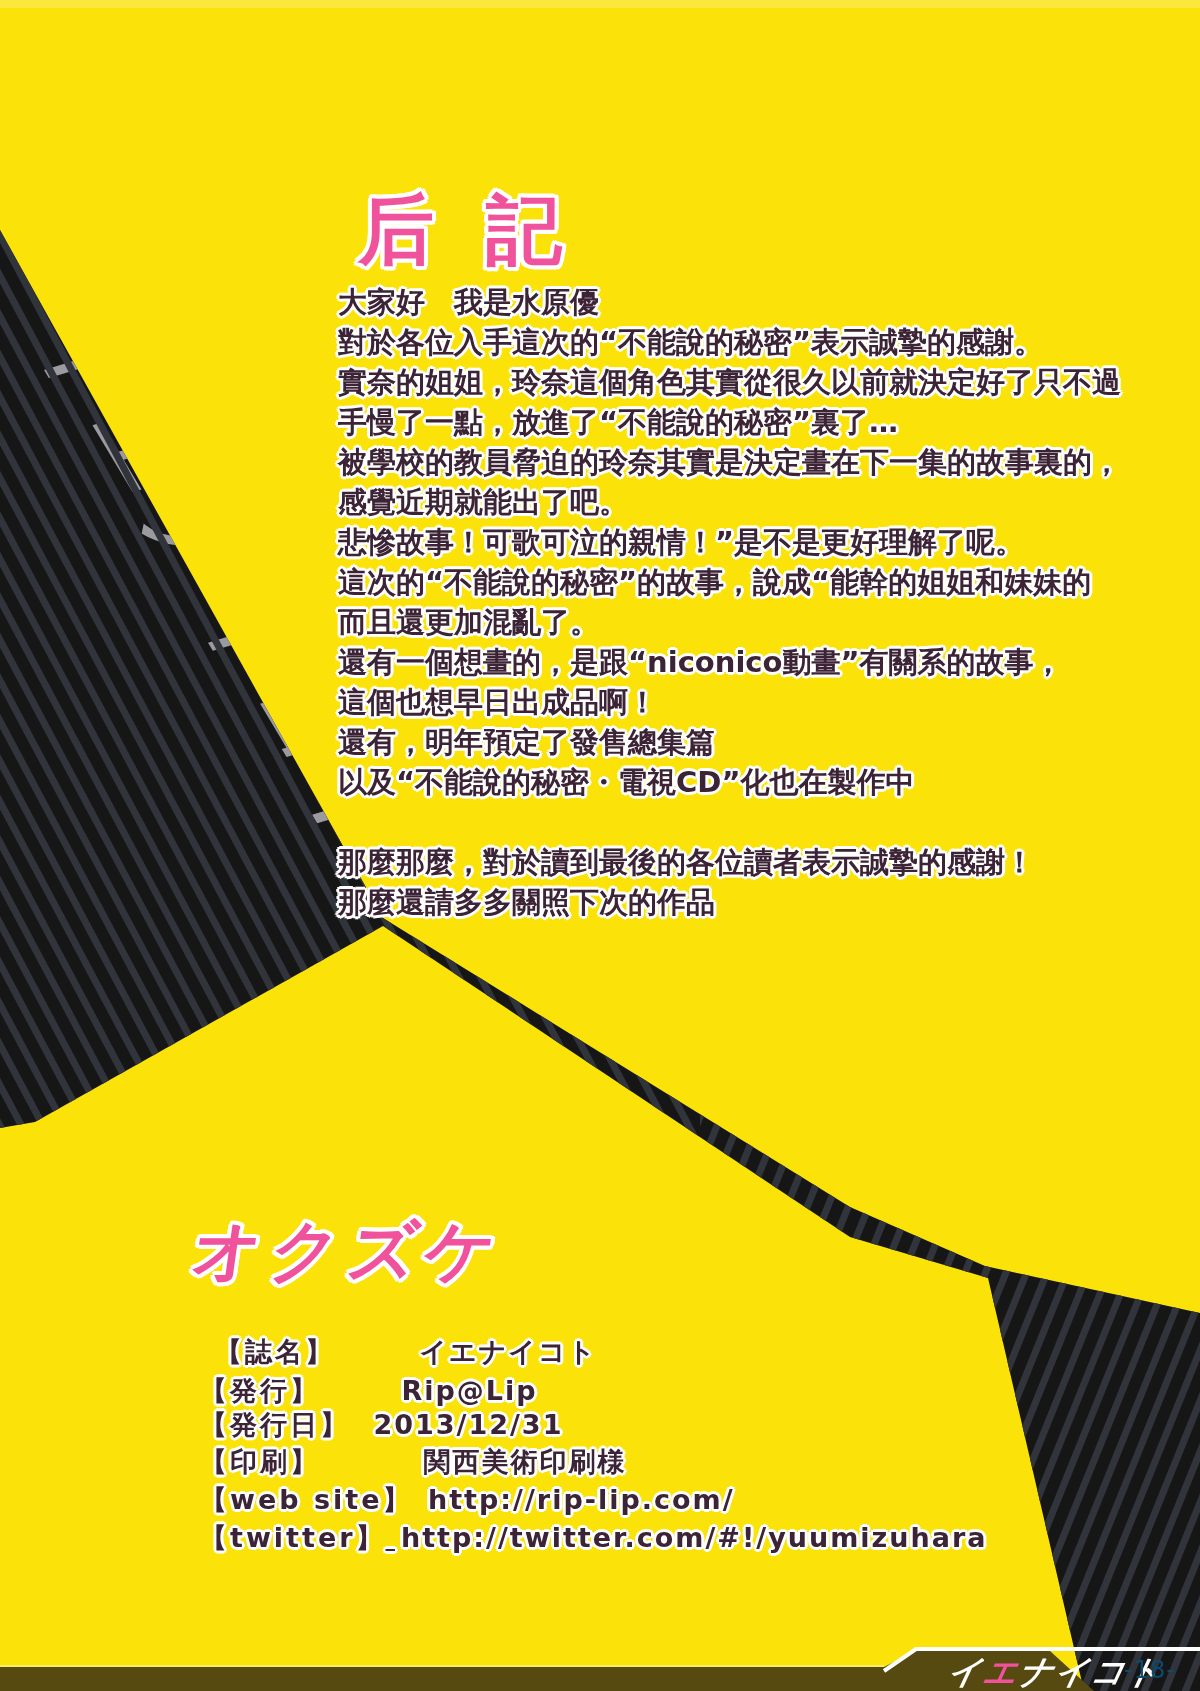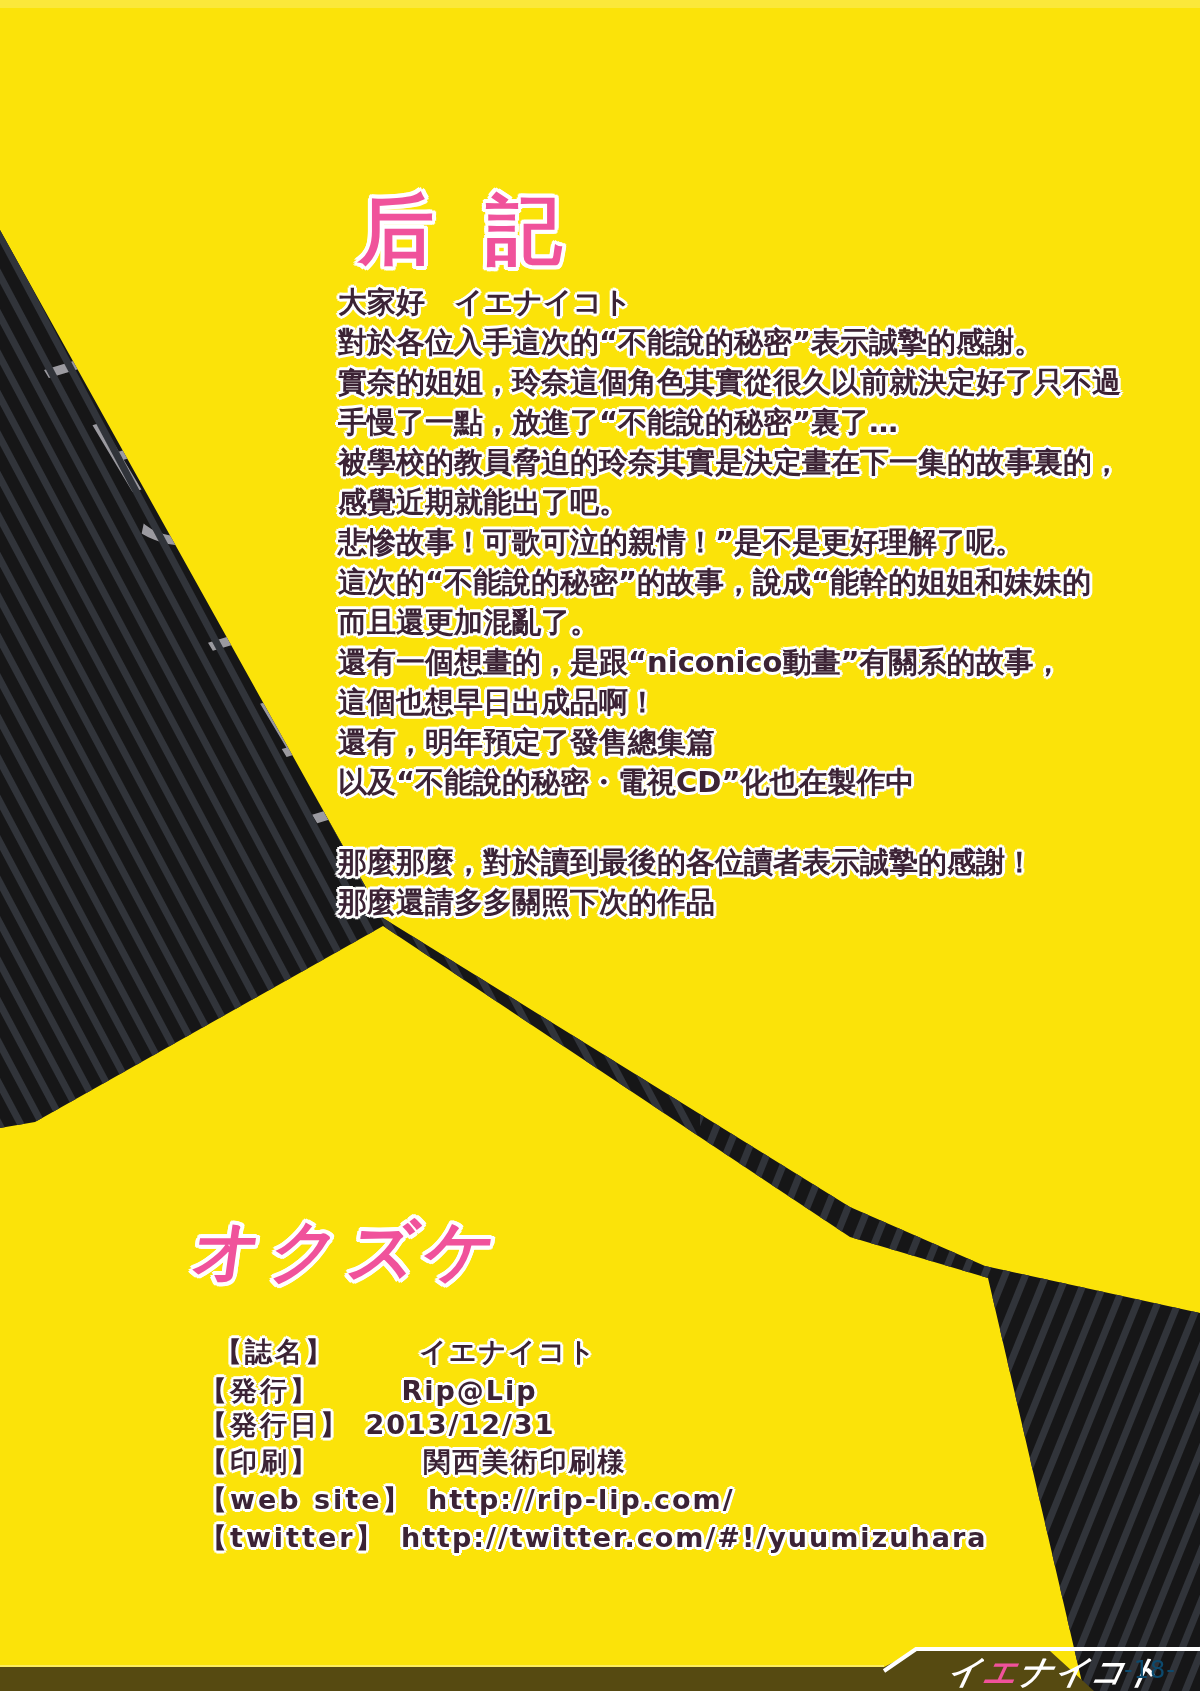--- a/index.html
+++ b/index.html
@@ -39,24 +39,24 @@
   .colophon{position:absolute;left:0;top:0;z-index:2;width:100%;height:100%;}
   .c-row{position:absolute;left:200px;white-space:nowrap;
     color:#3c2335;font-size:27px;font-weight:bold;
     text-shadow:
       -2px -2px 0 #fff, 2px -2px 0 #fff, -2px 2px 0 #fff, 2px 2px 0 #fff,
       -3px 0 0 #fff, 3px 0 0 #fff, 0 -3px 0 #fff, 0 3px 0 #fff;
   }
   .c-label{display:inline-block;min-width:150px;letter-spacing:3px;}
   .c-value{display:inline-block;margin-left:6px;letter-spacing:2px;}
   .row-0{top:1334px;text-align:center;} .row-1{top:1373px;} .row-2{top:1407px;}
-  .row-3{top:1444px;} .row-4{top:1482px;} .row-5{top:1520px;}
+  .row-3{top:1444px;} .row-4{top:1482px;} .row-5{top:1520px;text-decoration:underline;}
   .row-0 .c-value{margin-left:60px;}
   .row-1 .c-value{margin-left:42px;}
-  .row-2 .c-value{margin-left:6px;}
+  .row-2 .c-value{margin-left:14px;}
   .row-3 .c-value{margin-left:64px;}
   .footer-logo{
     position:absolute;left:948px;top:1650px;z-index:3;
     font-size:33px;font-weight:900;font-style:italic;
     letter-spacing:2px;color:#ffffff;transform:skewX(-12deg);
     white-space:nowrap;
   }
   .footer-logo .accent{color:#f0529b;}
   .page-number{
     position:absolute;left:1124px;top:1656px;z-index:3;
@@ -98,21 +98,21 @@
     <path d="M 0,1667 L 884,1667 L 916,1651 L 1050,1651 L 1094,1691 L 0,1691 Z" fill="#564a11"></path>
 
     <line x1="0" y1="1666" x2="884" y2="1666" stroke="rgba(255,255,255,0.35)" stroke-width="2"></line>
 
     <path d="M 884,1671 L 916,1649 L 1200,1649" fill="none" stroke="#ffffff" stroke-width="4"></path>
   </svg>
 
   <h1 class="afterword-title outlined">后記</h1>
 
   <div class="body-text">
-    <div class="body-line">大家好　イエナイコト</div>
+    <div class="body-line">大家好　我是水原優</div>
     <div class="body-line">對於各位入手這次的“不能說的秘密”表示誠摯的感謝。</div>
     <div class="body-line">實奈的姐姐，玲奈這個角色其實從很久以前就決定好了只不過</div>
     <div class="body-line">手慢了一點，放進了“不能說的秘密”裏了…</div>
     <div class="body-line">被學校的教員脅迫的玲奈其實是決定畫在下一集的故事裏的，</div>
     <div class="body-line">感覺近期就能出了吧。</div>
     <div class="body-line">悲慘故事！可歌可泣的親情！”是不是更好理解了呢。</div>
     <div class="body-line">這次的“不能說的秘密”的故事，說成“能幹的姐姐和妹妹的</div>
     <div class="body-line">而且還更加混亂了。</div>
     <div class="body-line">還有一個想畫的，是跟“niconico動畫”有關系的故事，</div>
     <div class="body-line">這個也想早日出成品啊！</div>

